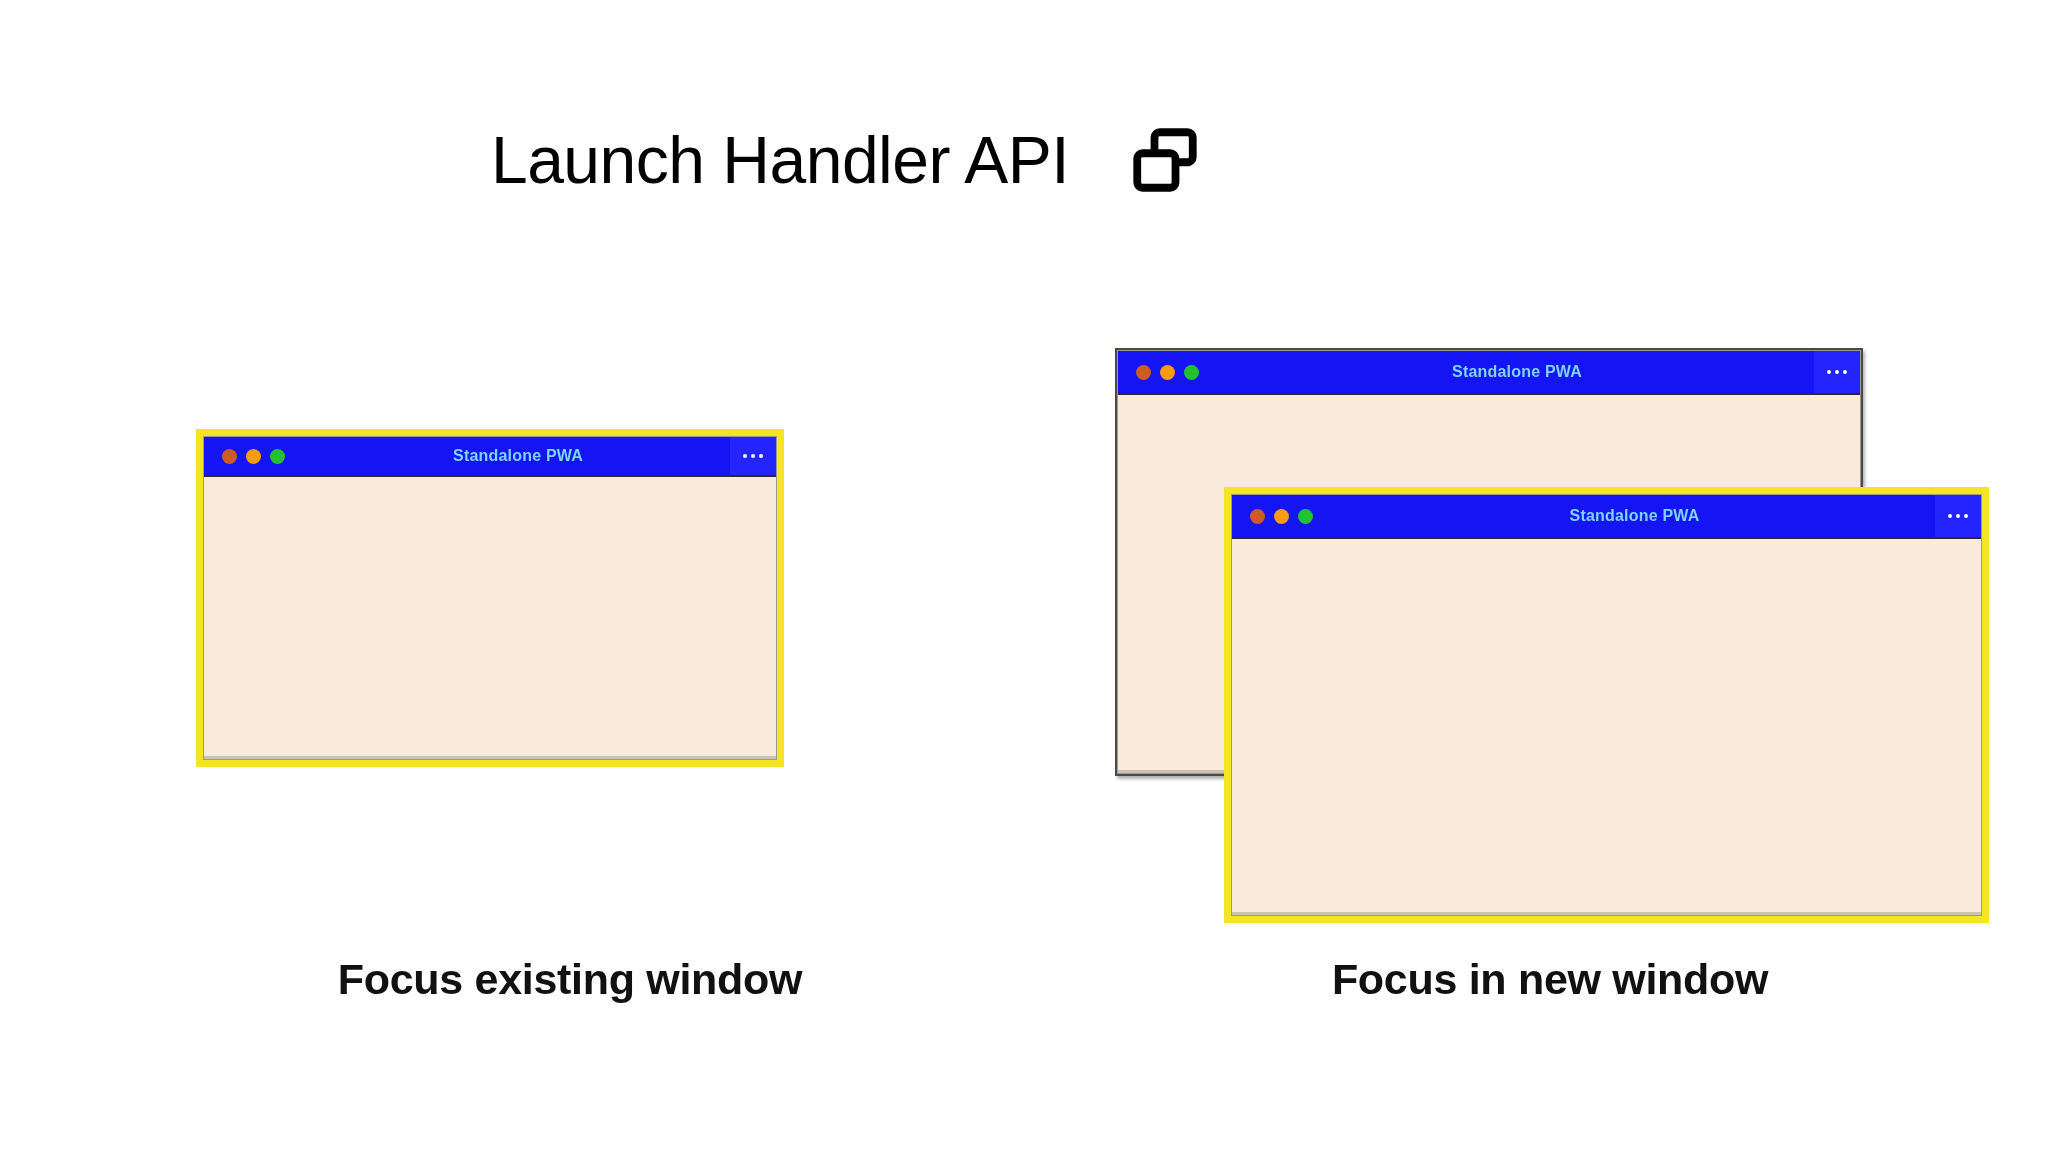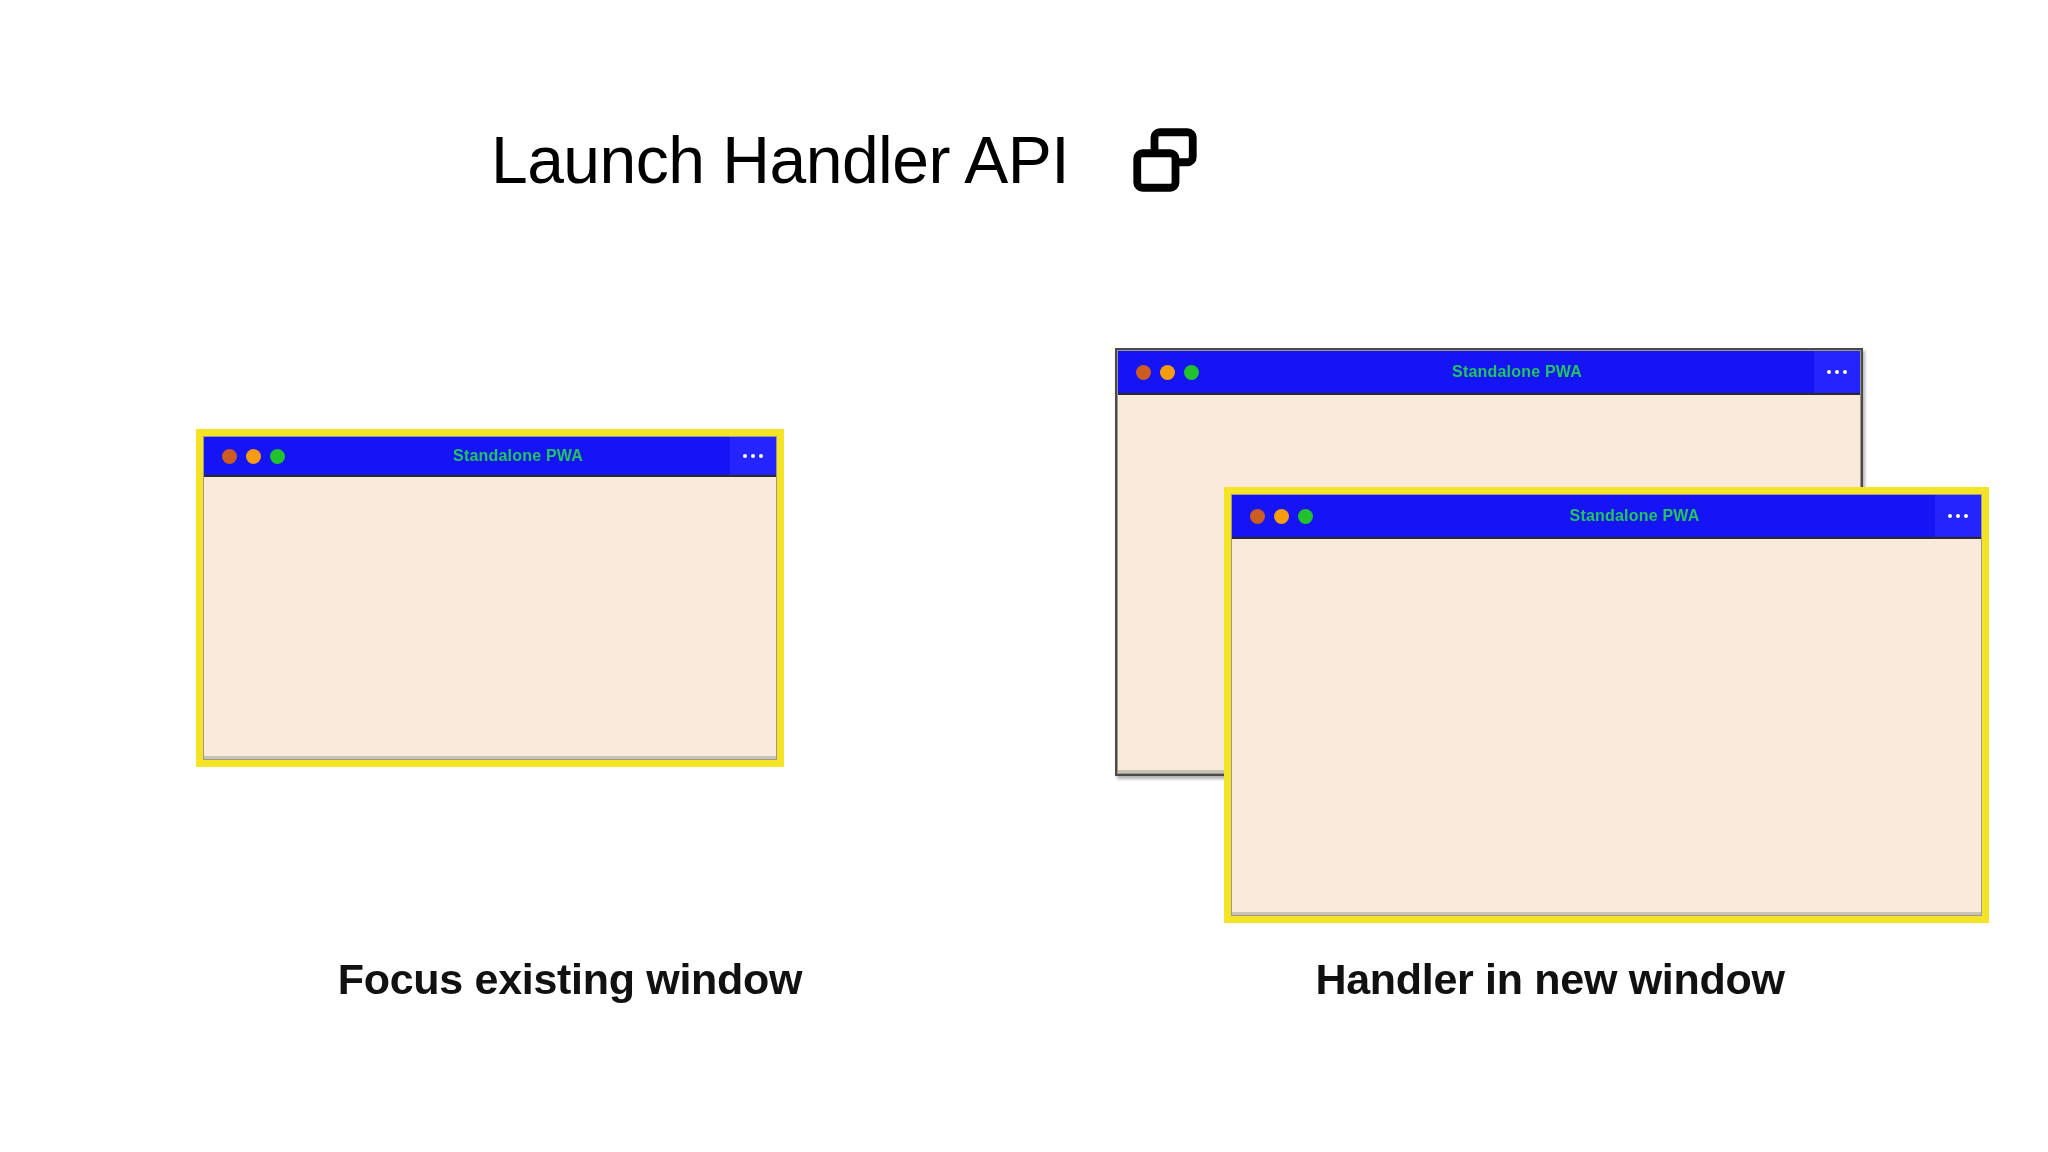--- a/index.html
+++ b/index.html
@@ -107,21 +107,21 @@
     width: 15px;
     height: 15px;
     border-radius: 50%;
     display: block;
   }
   .win-title {
     position: absolute;
     left: 16px;
     right: 0;
     text-align: center;
-    color: #22c55e;
+    color: #7dd3fc;
     font-size: 16px;
     font-weight: 700;
     letter-spacing: 0.2px;
     pointer-events: none;
     padding-left: 40px;
   }
   .menu-btn {
     position: absolute;
     right: 0;
     top: 0;
@@ -215,13 +215,13 @@
           <span class="menu-dot"></span>
           <span class="menu-dot"></span>
           <span class="menu-dot"></span>
         </div>
       </div>
       <div class="win-body"></div>
     </div>
   </div>
 
 </div>
-<div class="caption caption-right">Handler in new window</div>
+<div class="caption caption-right">Focus in new window</div>
 
 </body></html>

